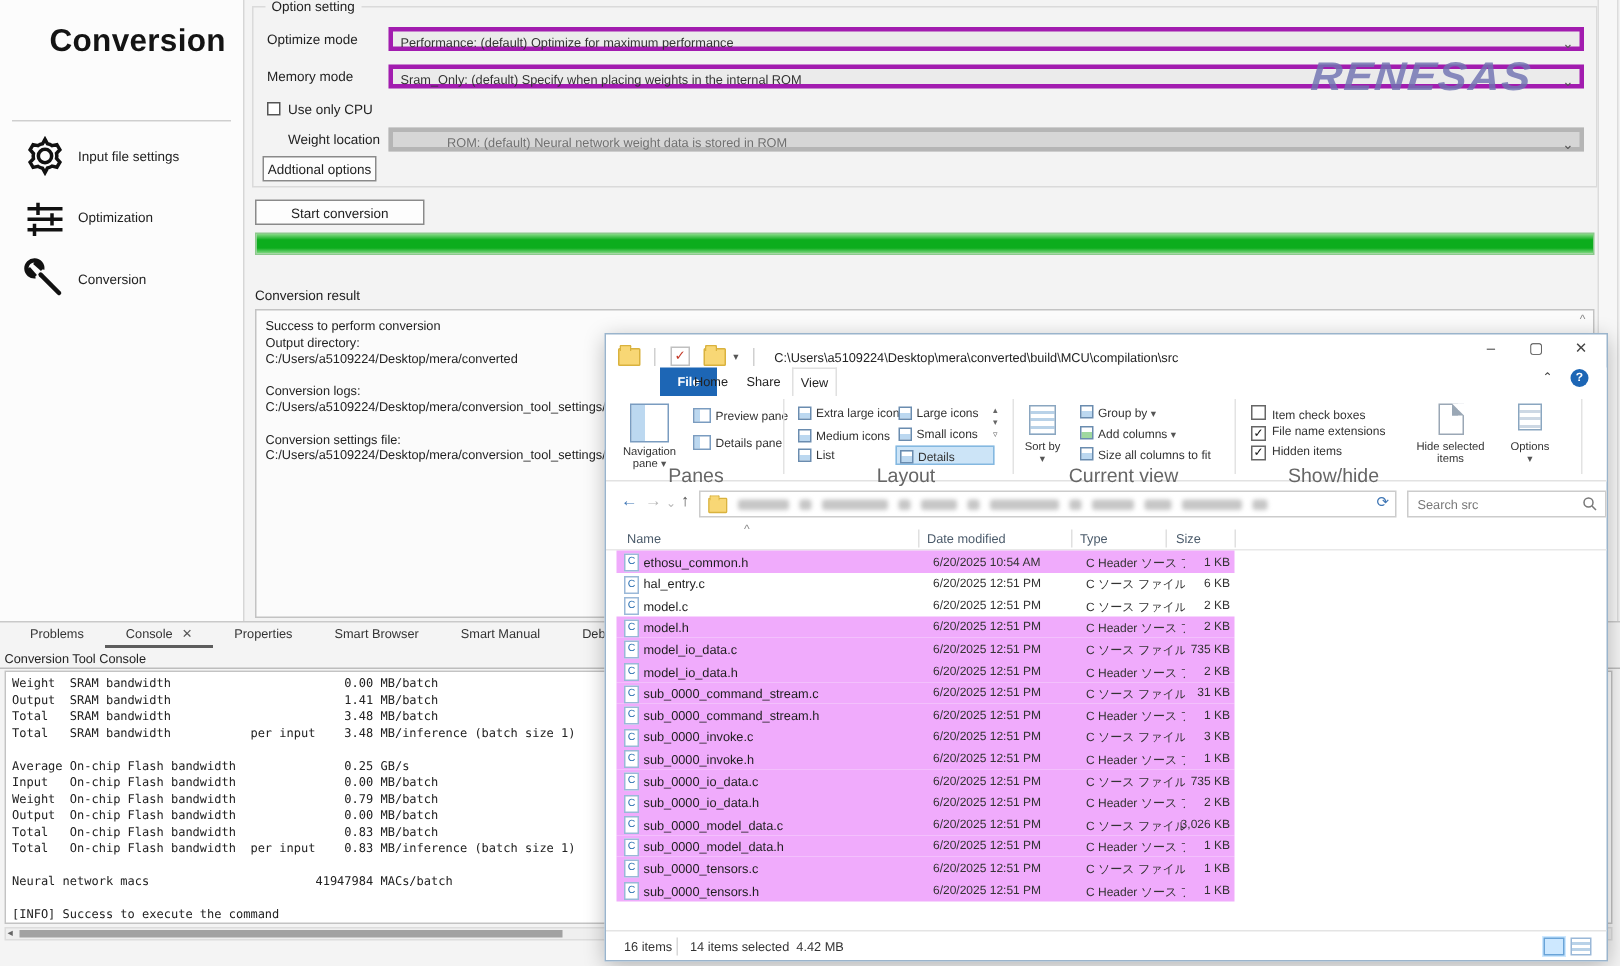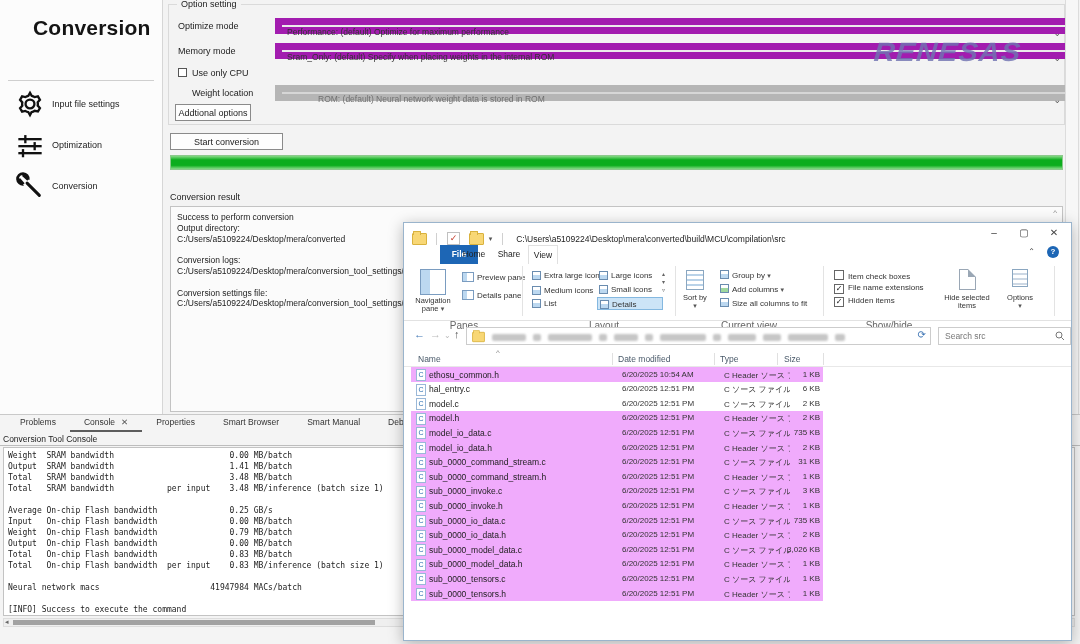--- a/index.html
+++ b/index.html
@@ -12,22 +12,22 @@
   #sidebar{left:0;top:0;width:162px;height:414px;background:#fcfcfc;border-right:1px solid #d6d6d6;}
   #app-title{left:33px;top:10px;font-size:21px;font-weight:bold;line-height:36px;color:#141414;letter-spacing:.2px;}
   #side-divider{left:8px;top:80px;width:146px;height:1px;background:#cfcfcf;}
   .side-item{position:absolute;left:0;width:162px;height:40px;cursor:pointer;}
   .side-item .s-icon{position:absolute;left:16px;top:4px;width:30px;height:30px;color:#111;}
   .side-item .s-label{position:absolute;left:52px;top:13px;font-size:9px;color:#222;}
 
   #opt-group{left:168px;top:4px;width:895px;height:119px;border:1px solid #dadada;}
   #opt-group-label{left:8px;top:-6px;background:#f3f3f3;padding:0 4px;font-size:9px;color:#222;}
   .opt-label{position:absolute;font-size:9px;color:#222;}
-  .sel{position:absolute;height:16px;background:#ebebeb;border:7px solid #a21caf;font-size:8.5px;
-       color:#333;line-height:14px;padding-left:5px;box-sizing:border-box;cursor:default;margin-left:16px;}
+  .sel{position:absolute;height:16px;background:#ebebeb;border:3px solid #a21caf;font-size:8.5px;
+       color:#333;line-height:14px;padding-left:5px;box-sizing:border-box;cursor:default;}
   .sel .chev{position:absolute;right:4px;top:1px;font-size:9px;color:#555;}
   .sel.disabled{background:#d6d6d6;color:#707070;border-color:#b5b5b5;}
   .cbx{position:absolute;width:9px;height:9px;border:1px solid #555;background:#fff;box-sizing:border-box;
        font-size:8px;line-height:7px;text-align:center;color:#111;}
   .btn{position:absolute;background:#fdfdfd;border:1px solid #8a8a8a;font-size:9px;color:#222;
        text-align:center;box-sizing:border-box;cursor:pointer;}
   #renesas-logo{left:874px;top:36px;z-index:5;font-size:29px;font-weight:800;font-style:italic;
       color:#7173b2;opacity:.82;letter-spacing:1px;transform:scaleY(.92) skewX(-4deg);}
   #progress{left:170px;top:155px;width:893px;height:15px;border:1px solid #8cc98c;box-sizing:border-box;
       background:linear-gradient(#86da86,#0cad1d 30%,#0cad1d 72%,#86da86);}
@@ -67,21 +67,21 @@
       line-height:20px;cursor:pointer;}
   #ex-menubar{position:absolute;left:0;top:22px;width:100%;height:19px;background:#fff;}
   .m-tab{position:absolute;top:0;height:19px;font-size:8.5px;line-height:18px;text-align:center;cursor:pointer;color:#222;}
   .m-tab.file{background:#1d66b5;color:#fff;font-weight:bold;}
   .m-tab.active-view{border:1px solid #e0e0e0;border-bottom:none;background:#fff;box-sizing:border-box;}
   #ribbon-caret{position:absolute;right:36px;top:24px;font-size:8px;color:#444;}
   #help-ic{position:absolute;right:12px;top:23px;width:12px;height:12px;border-radius:50%;background:#1d66b5;
       color:#fff;font-size:8px;font-weight:bold;text-align:center;line-height:12px;}
   #ex-ribbon{position:absolute;left:0;top:41px;width:100%;height:57px;background:#fff;border-bottom:1px solid #e2e2e2;box-sizing:border-box;}
   .rb-sep{position:absolute;top:2px;width:1px;height:50px;background:#e3e3e3;}
-  .rb-group-label{position:absolute;top:56px;font-size:10px;color:#666;text-align:center;}
+  .rb-group-label{position:absolute;top:45px;font-size:13px;color:#666;text-align:center;}
   .rb-small{position:absolute;font-size:8px;color:#333;white-space:nowrap;cursor:pointer;}
   .rb-big-label{position:absolute;font-size:7.5px;color:#333;text-align:center;line-height:8px;cursor:pointer;}
   .g-item{position:absolute;width:66px;height:13px;font-size:8px;color:#333;line-height:13px;
       padding-left:14px;box-sizing:border-box;cursor:pointer;white-space:nowrap;}
   .g-item.selected{background:#cce4f7;border:1px solid #84b8e0;}
   .g-ic{position:absolute;left:2px;top:2px;width:9px;height:9px;border:1px solid #6a8caf;box-sizing:border-box;
       background:linear-gradient(#fff 45%,#bcd8f0 45%);}
   .pane-ic{display:inline-block;width:12px;height:10px;border:1px solid #7a9cc0;box-sizing:border-box;
       background:linear-gradient(90deg,#bcd8f0 40%,#fff 40%);vertical-align:-2px;margin-right:3px;}
   .nav-ic{width:26px;height:26px;border:1px solid #7a9cc0;box-sizing:border-box;
@@ -453,14 +453,21 @@
         </div>
         <div class="f-row selected" style="top: 219px;">
           <span class="f-ic">C</span>
           <span class="f-name">sub_0000_tensors.h</span>
           <span class="f-date">6/20/2025 12:51 PM</span>
           <span class="f-type">C Header ソース フ...</span>
           <span class="f-size">1 KB</span>
         </div>
       </div>
 
+    <div id="ex-status">
+      <span class="st" style="left:12px;">16 items</span>
+      <span class="st-sep"></span>
+      <span class="st" style="left:56px;"><span>14 items selected</span>&nbsp;&nbsp;<span>4.42 MB</span></span>
+      <span class="view-ic on" style="right:28px;"></span>
+      <span class="view-ic" style="right:10px;"></span>
+    </div>
   </div>
 </div>
 
 </body></html>

